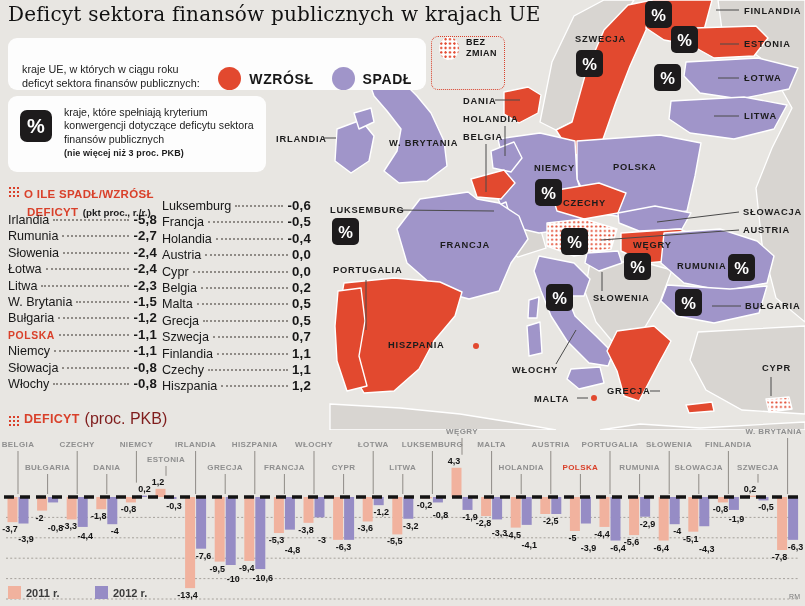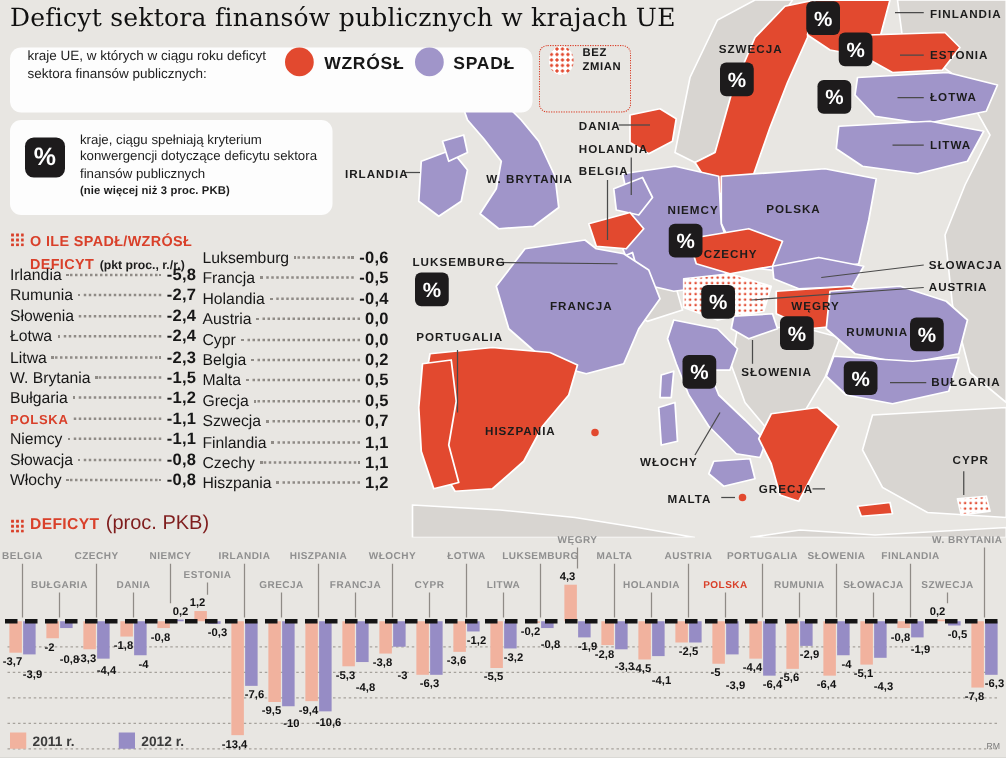--- a/index.html
+++ b/index.html
@@ -4,39 +4,39 @@
 <style>
   html,body{margin:0;padding:0;background:#cfcdc9;}
   #canvas{position:relative;width:805px;height:606px;background:#e8e6e2;overflow:hidden;
           font-family:"Liberation Sans",sans-serif;color:#171717;}
   svg{position:absolute;left:0;top:0;}
   #map-svg{top:0;}
   #chart-svg{top:426px;}
   #title{position:absolute;left:8px;top:2px;margin:0;font-family:"DejaVu Serif",serif;
          font-size:20px;font-weight:normal;letter-spacing:.2px;color:#111;}
   .box{position:absolute;background:#fdfdfd;border-radius:9px;}
-  #legend-box{left:8px;top:38px;width:418px;height:52px;display:flex;align-items:flex-start;
-              padding:0 14px;box-sizing:border-box;gap:8px;}
+  #legend-box{left:8px;top:38px;width:418px;height:52px;display:flex;align-items:flex-end;
+              padding:0 14px;box-sizing:border-box;gap:18px;}
   .legend-intro{width:228px;font-size:10.8px;line-height:1.3;color:#222;}
   .legend-item{display:flex;align-items:center;gap:8px;}
   .dot{width:23px;height:23px;border-radius:50%;display:inline-block;}
   .legend-lab{font-weight:bold;font-size:14px;letter-spacing:.6px;}
   #nochange-box{position:absolute;left:431px;top:36px;width:74px;height:54px;border:1px dotted #d9402a;
                 border-radius:7px;display:flex;align-items:flex-start;gap:7px;padding:0 7px;box-sizing:border-box;}
   .dot.nochange{background:radial-gradient(circle,#e2492f 1.1px,rgba(0,0,0,0) 1.3px) 0 0/4.4px 4.4px,#fff;}
   .nochange-lab{font-weight:bold;font-size:9px;letter-spacing:.5px;line-height:1.25;width:34px;}
   #criterion-box{left:8px;top:96px;width:258px;height:76px;display:flex;align-items:flex-start;
                  gap:12px;padding:10px 12px;box-sizing:border-box;}
   .pct-tile{width:32px;height:32px;background:#1d1b1c;color:#fff;border-radius:7px;display:flex;
             align-items:center;justify-content:center;font-weight:bold;font-size:20px;flex:none;margin-top:4px;}
   .crit-text{font-size:10.6px;line-height:1.26;color:#1c1c1c;}
   .crit-note{font-size:9px;letter-spacing:.1px;}
   .grid-ico{width:11px;height:11px;flex:none;display:inline-block;margin-top:2px;
             background:radial-gradient(circle,#d9402a 1.1px,rgba(0,0,0,0) 1.3px) 0 0/4px 4px;}
-  #change-head{position:absolute;left:8px;top:184px;display:flex;gap:5px;}
+  #change-head{position:absolute;left:8px;top:184px;display:flex;gap:5px;text-align:center;}
   .red-head{color:#d9402a;font-weight:bold;font-size:11.5px;letter-spacing:.3px;}
   .head-unit{font-size:9.8px;color:#1c1c1c;font-weight:bold;}
   #change-head .lines{line-height:1.15;}
   .chg-col{position:absolute;width:149px;}
   #col1{left:8px;top:212px;}
   #col2{left:162px;top:198px;}
   .row{display:flex;align-items:baseline;height:16.4px;font-size:12.6px;}
   .row .name{white-space:nowrap;}
   .row .leader{flex:1;border-bottom:2px dotted #8f8b86;margin:0 4px;transform:translateY(-3px);min-width:8px;}
   .row .val{font-weight:bold;font-size:13.2px;letter-spacing:.2px;}
@@ -203,21 +203,21 @@
   </div>
 
   <div id="nochange-box">
     <span class="dot nochange"></span>
     <span class="nochange-lab">BEZ ZMIAN</span>
   </div>
 
   <div id="criterion-box" class="box">
     <span class="pct-tile">%</span>
     <div class="crit-text">
-      <span>kraje, ciągu spełniają kryterium konwergencji dotyczące deficytu sektora finansów publicznych</span><br>
+      <span>kraje, które spełniają kryterium konwergencji dotyczące deficytu sektora finansów publicznych</span><br>
       <b class="crit-note">(nie więcej niż 3 proc. PKB)</b>
     </div>
   </div>
 
   <div id="change-head">
     <span class="grid-ico"></span>
     <div class="lines">
       <span class="red-head">O ILE SPADŁ/WZRÓSŁ</span><br>
       <span class="red-head">DEFICYT</span>
       <span class="head-unit">(pkt proc., r./r.)</span>

